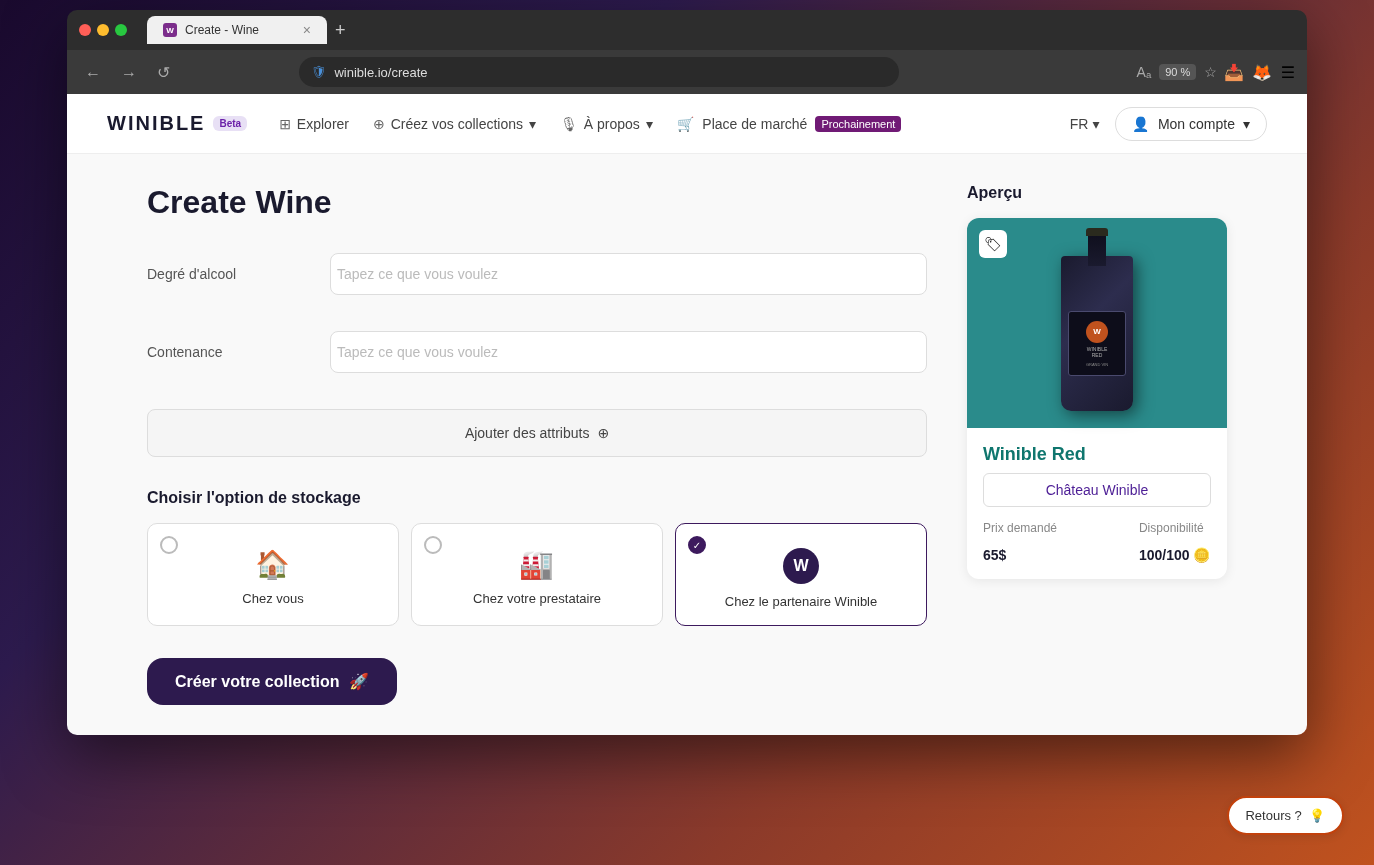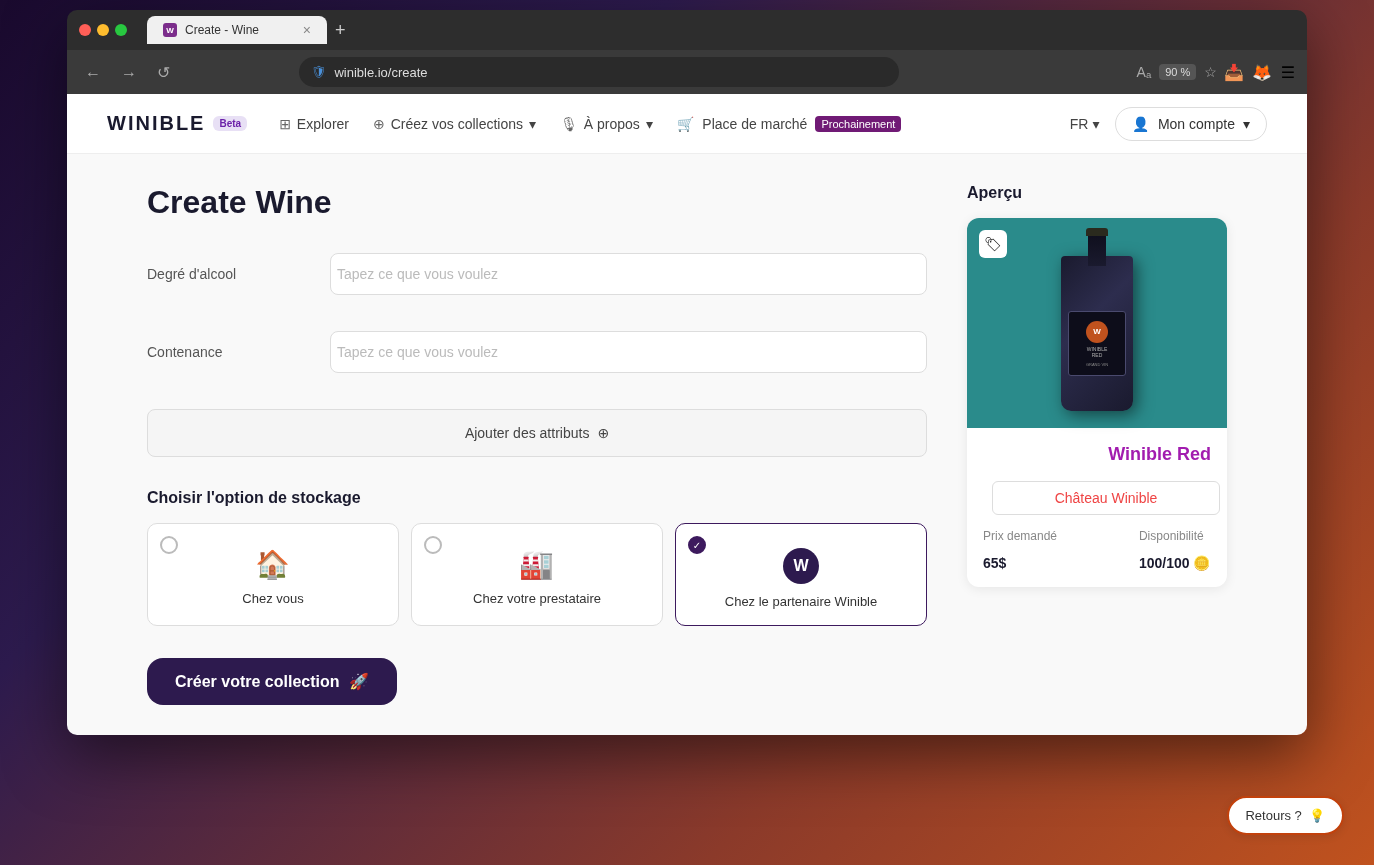--- a/index.html
+++ b/index.html
@@ -457,38 +457,37 @@
       font-size: 14px;
     }
 
     .wine-card-body {
       padding: 16px;
     }
 
     .wine-name {
       font-size: 18px;
       font-weight: 700;
-      color: #a21caf;
-      text-align: right;
-      margin-bottom: 16px;
+      color: #0f766e;
+      text-align: left;
+      margin-bottom: 8px;
     }
 
     .wine-producer-btn {
       display: block;
       width: 100%;
       border: 1.5px solid #ddd;
       border-radius: 6px;
       padding: 8px;
       text-align: center;
       font-size: 14px;
-      color: #ef4444;
+      color: #4c1d95;
       background: white;
       cursor: pointer;
       margin-bottom: 14px;
-      margin-left: 9px;
     }
 
     .wine-meta {
       display: flex;
       justify-content: space-between;
     }
 
     .wine-meta-item {
       display: flex;
       flex-direction: column;

